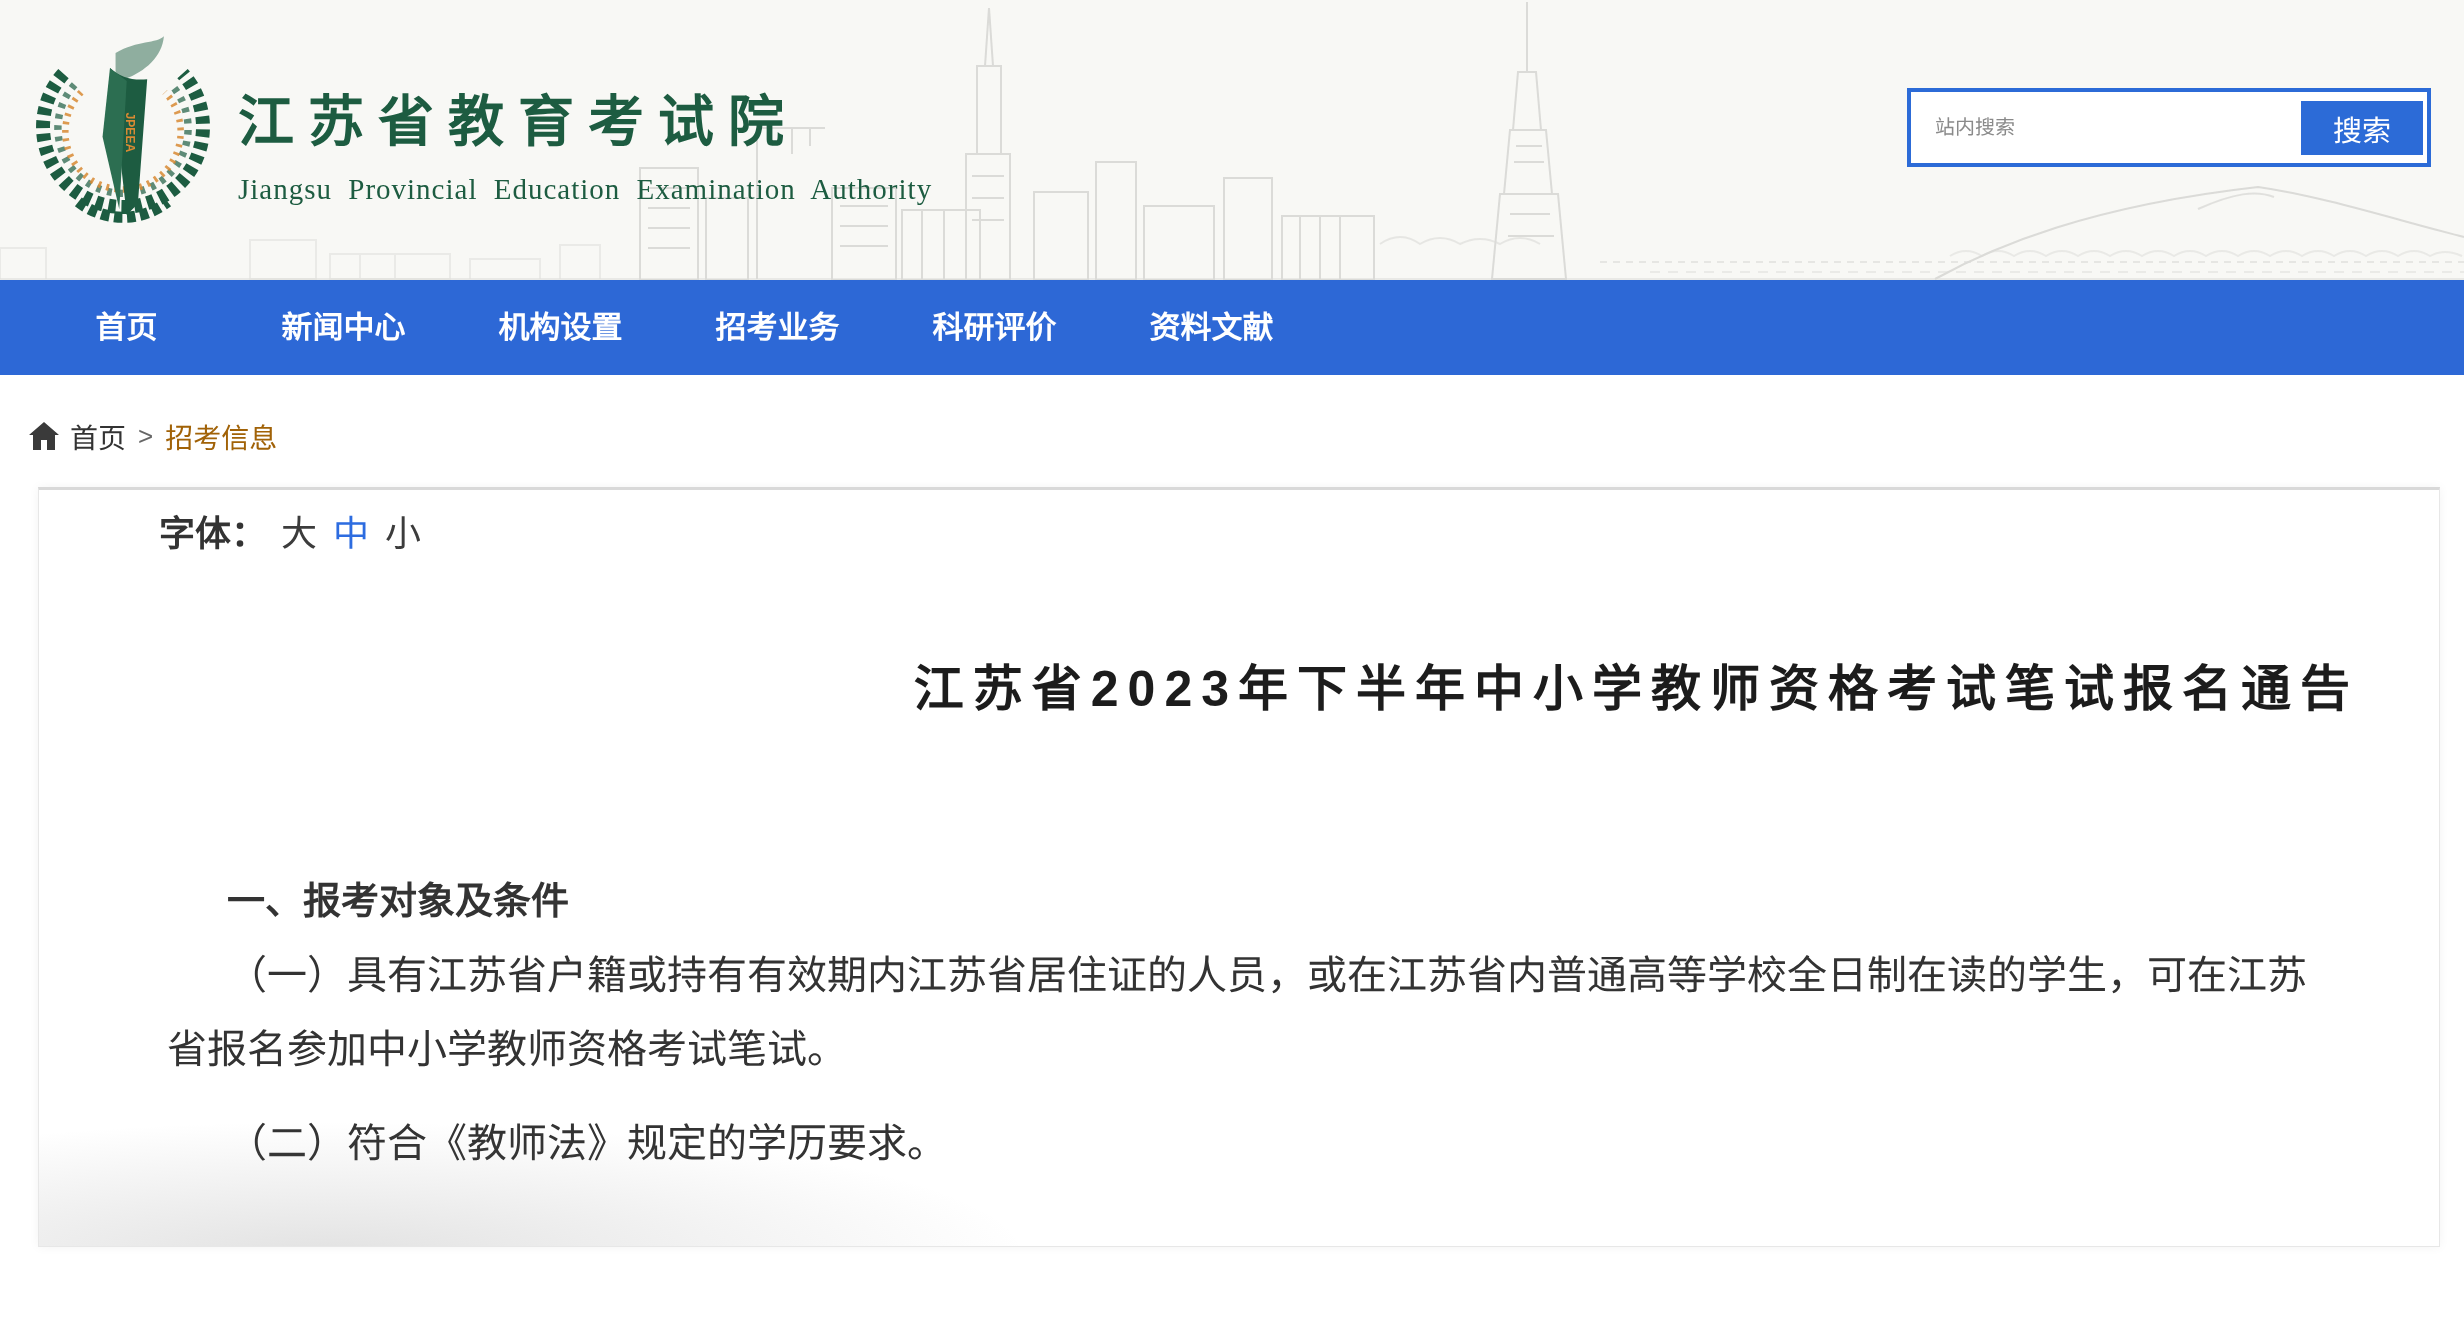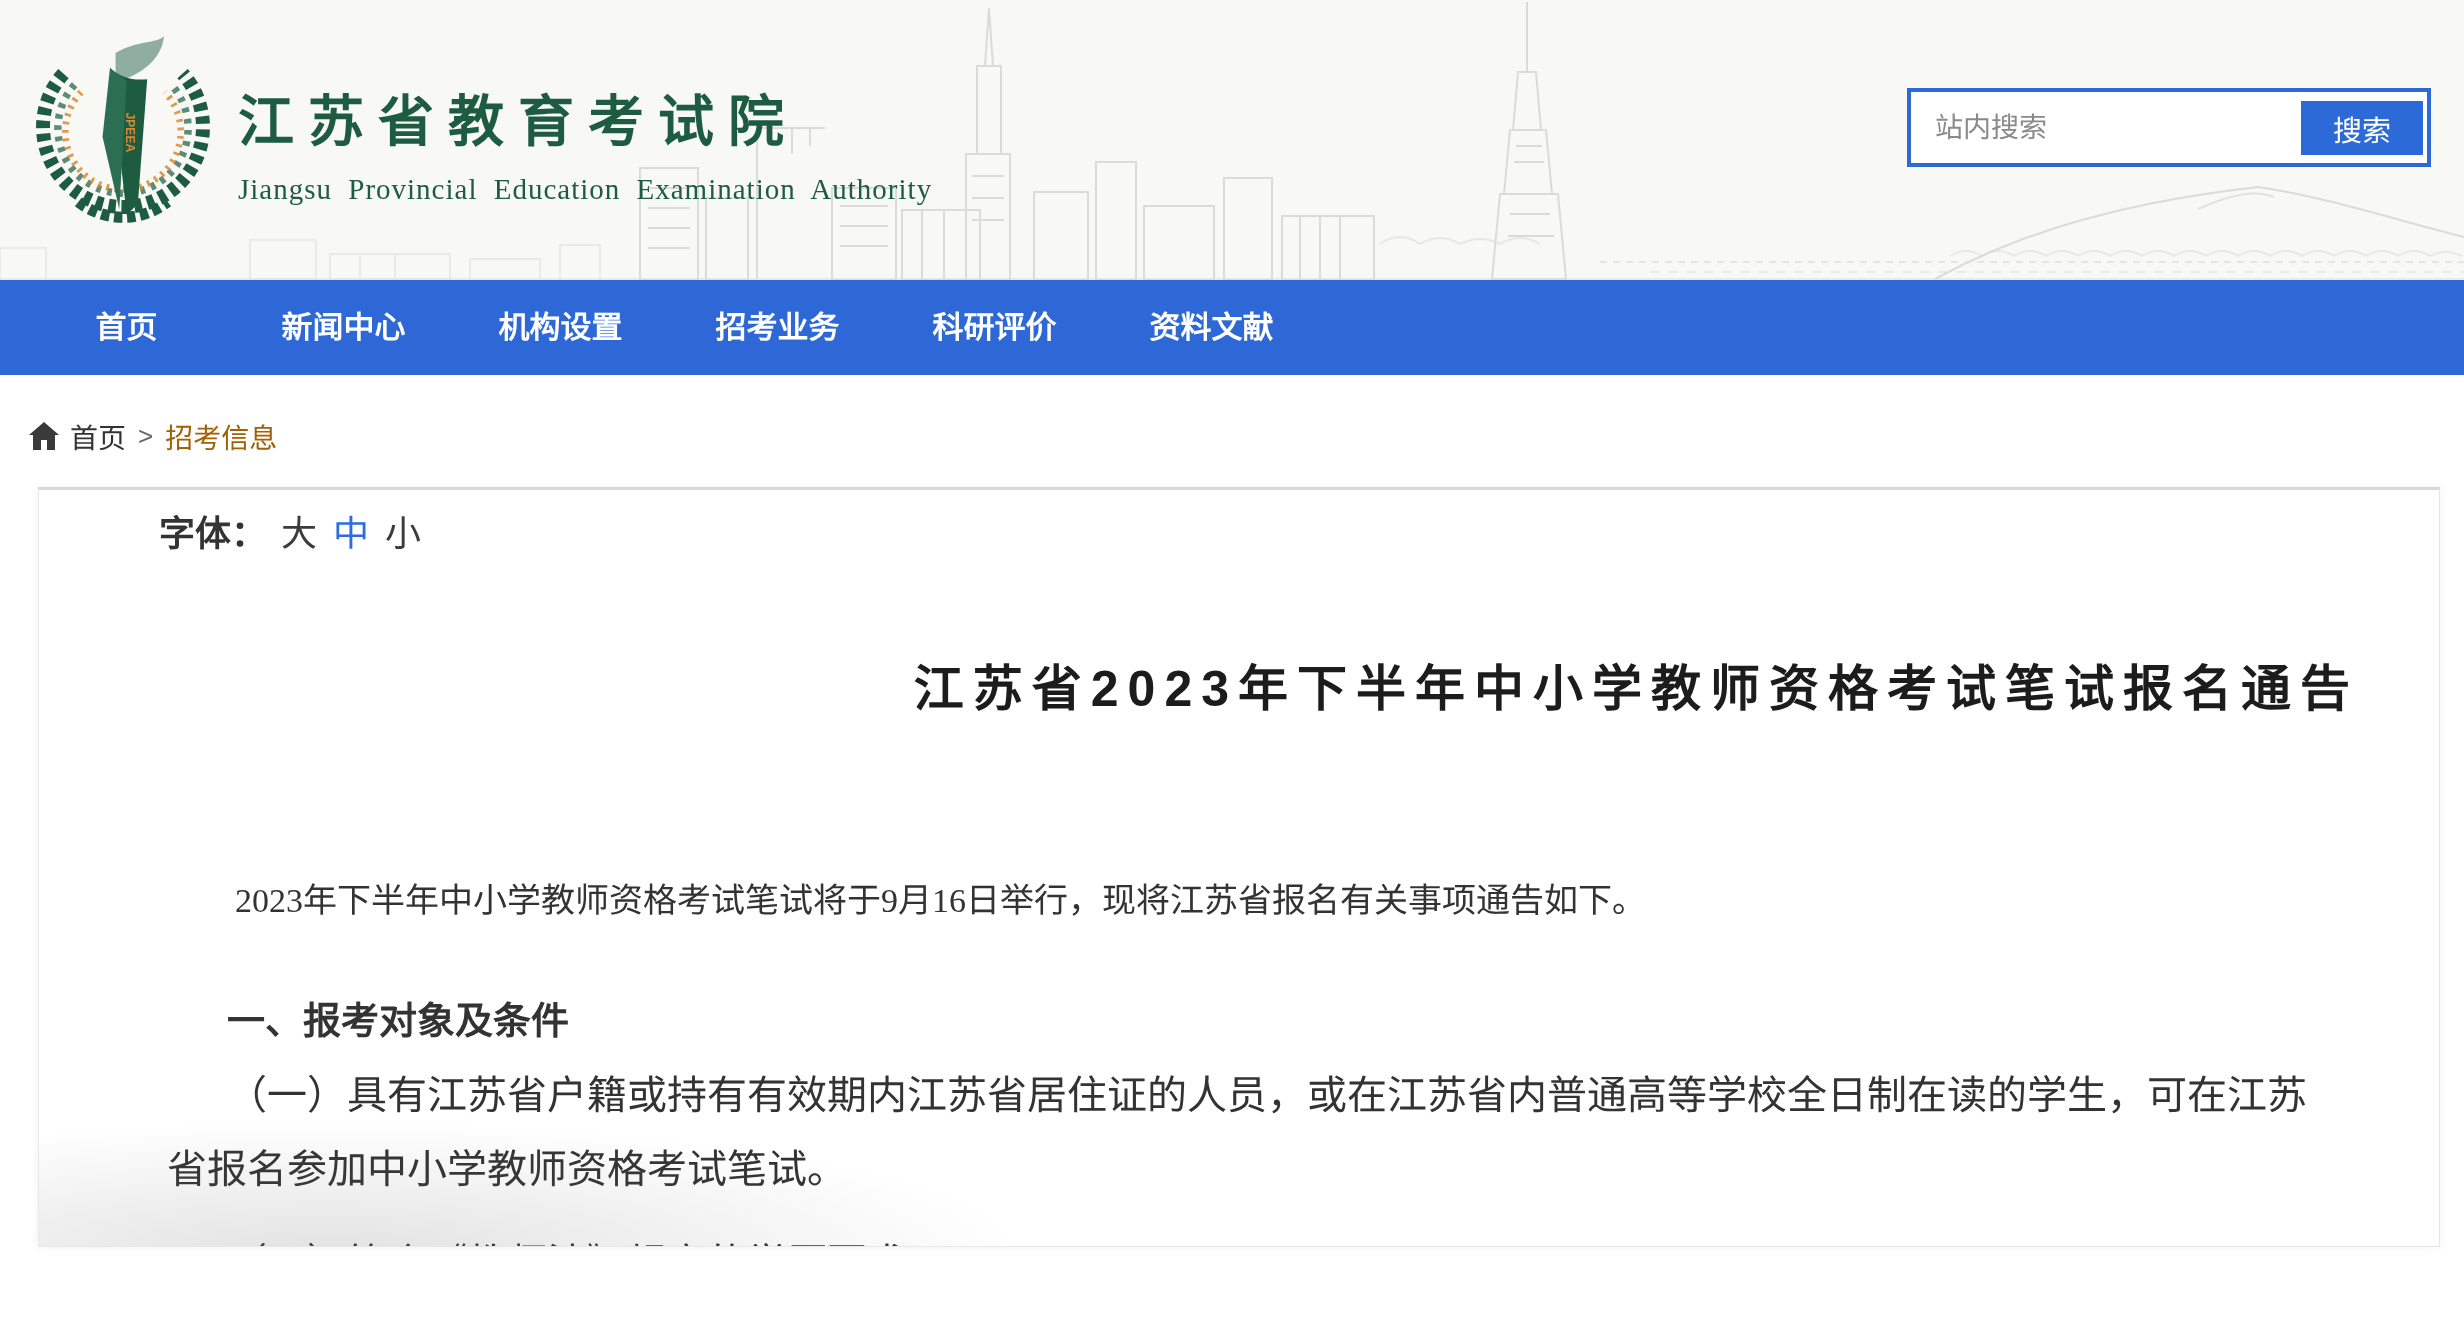--- a/index.html
+++ b/index.html
@@ -11,21 +11,21 @@
   .skyline { position:absolute; left:0; bottom:0; width:2464px; height:280px; }
   .logo { position:absolute; left:30px; top:22px; width:186px; height:224px; }
   .brand { position:absolute; left:238px; top:76px; }
   .brand-cn { font-size:56px; font-weight:700; color:#1d5c41; letter-spacing:14px;
     font-family:"Liberation Sans","DejaVu Sans",sans-serif; }
   .brand-en { margin-top:16px; font-size:29px; color:#1d5c41; letter-spacing:1px; word-spacing:8px;
     font-family:"Liberation Serif","DejaVu Serif",serif; }
   .searchbox { position:absolute; left:1907px; top:88px; width:524px; height:79px;
     background:#ffffff; border:4px solid #2c6bd7; display:flex; align-items:center; }
   .searchbox input { flex:1; height:100%; border:none; outline:none; background:transparent;
-    font-size:28px; color:#444; padding-left:24px; font-family:inherit; }
+    font-size:20px; color:#444; padding-left:24px; font-family:inherit; }
   .searchbox input::placeholder { color:#8a8a8a; }
   .search-btn { width:122px; height:54px; margin-right:4px; background:#2c6bd7; color:#fff;
     font-size:29px; border:none; cursor:pointer; display:flex; align-items:center; justify-content:center;
     font-family:inherit; }
 
   
   .nav { width:2464px; height:95px; background:#2d68d6; display:flex; padding-left:18px; }
   .nav-item { width:217px; height:95px; line-height:95px; text-align:center; color:#ffffff;
     font-size:31px; font-weight:700; cursor:pointer; }
 
@@ -164,20 +164,19 @@
   <div class="fontbar">
     <span class="lbl">字体：</span>
     <span class="opt">大</span>
     <span class="opt active">中</span>
     <span class="opt">小</span>
   </div>
 
   <h1 class="article-title">江苏省2023年下半年中小学教师资格考试笔试报名通告</h1>
 
   <div class="article">
-    <p class="p-intro">2023年下半年中小学教师资格考试笔试将于9月16日举行，现将江苏省报名有关事项通告如下。</p>
     <p class="p-heading">一、报考对象及条件</p>
     <p class="p-item first">（一）具有江苏省户籍或持有有效期内江苏省居住证的人员，或在江苏省内普通高等学校全日制在读的学生，可在江苏省报名参加中小学教师资格考试笔试。</p>
     <p class="p-item">（二）符合《教师法》规定的学历要求。</p>
   </div>
 
   <div class="card-fade"></div>
 </div>
 
 </body></html>

